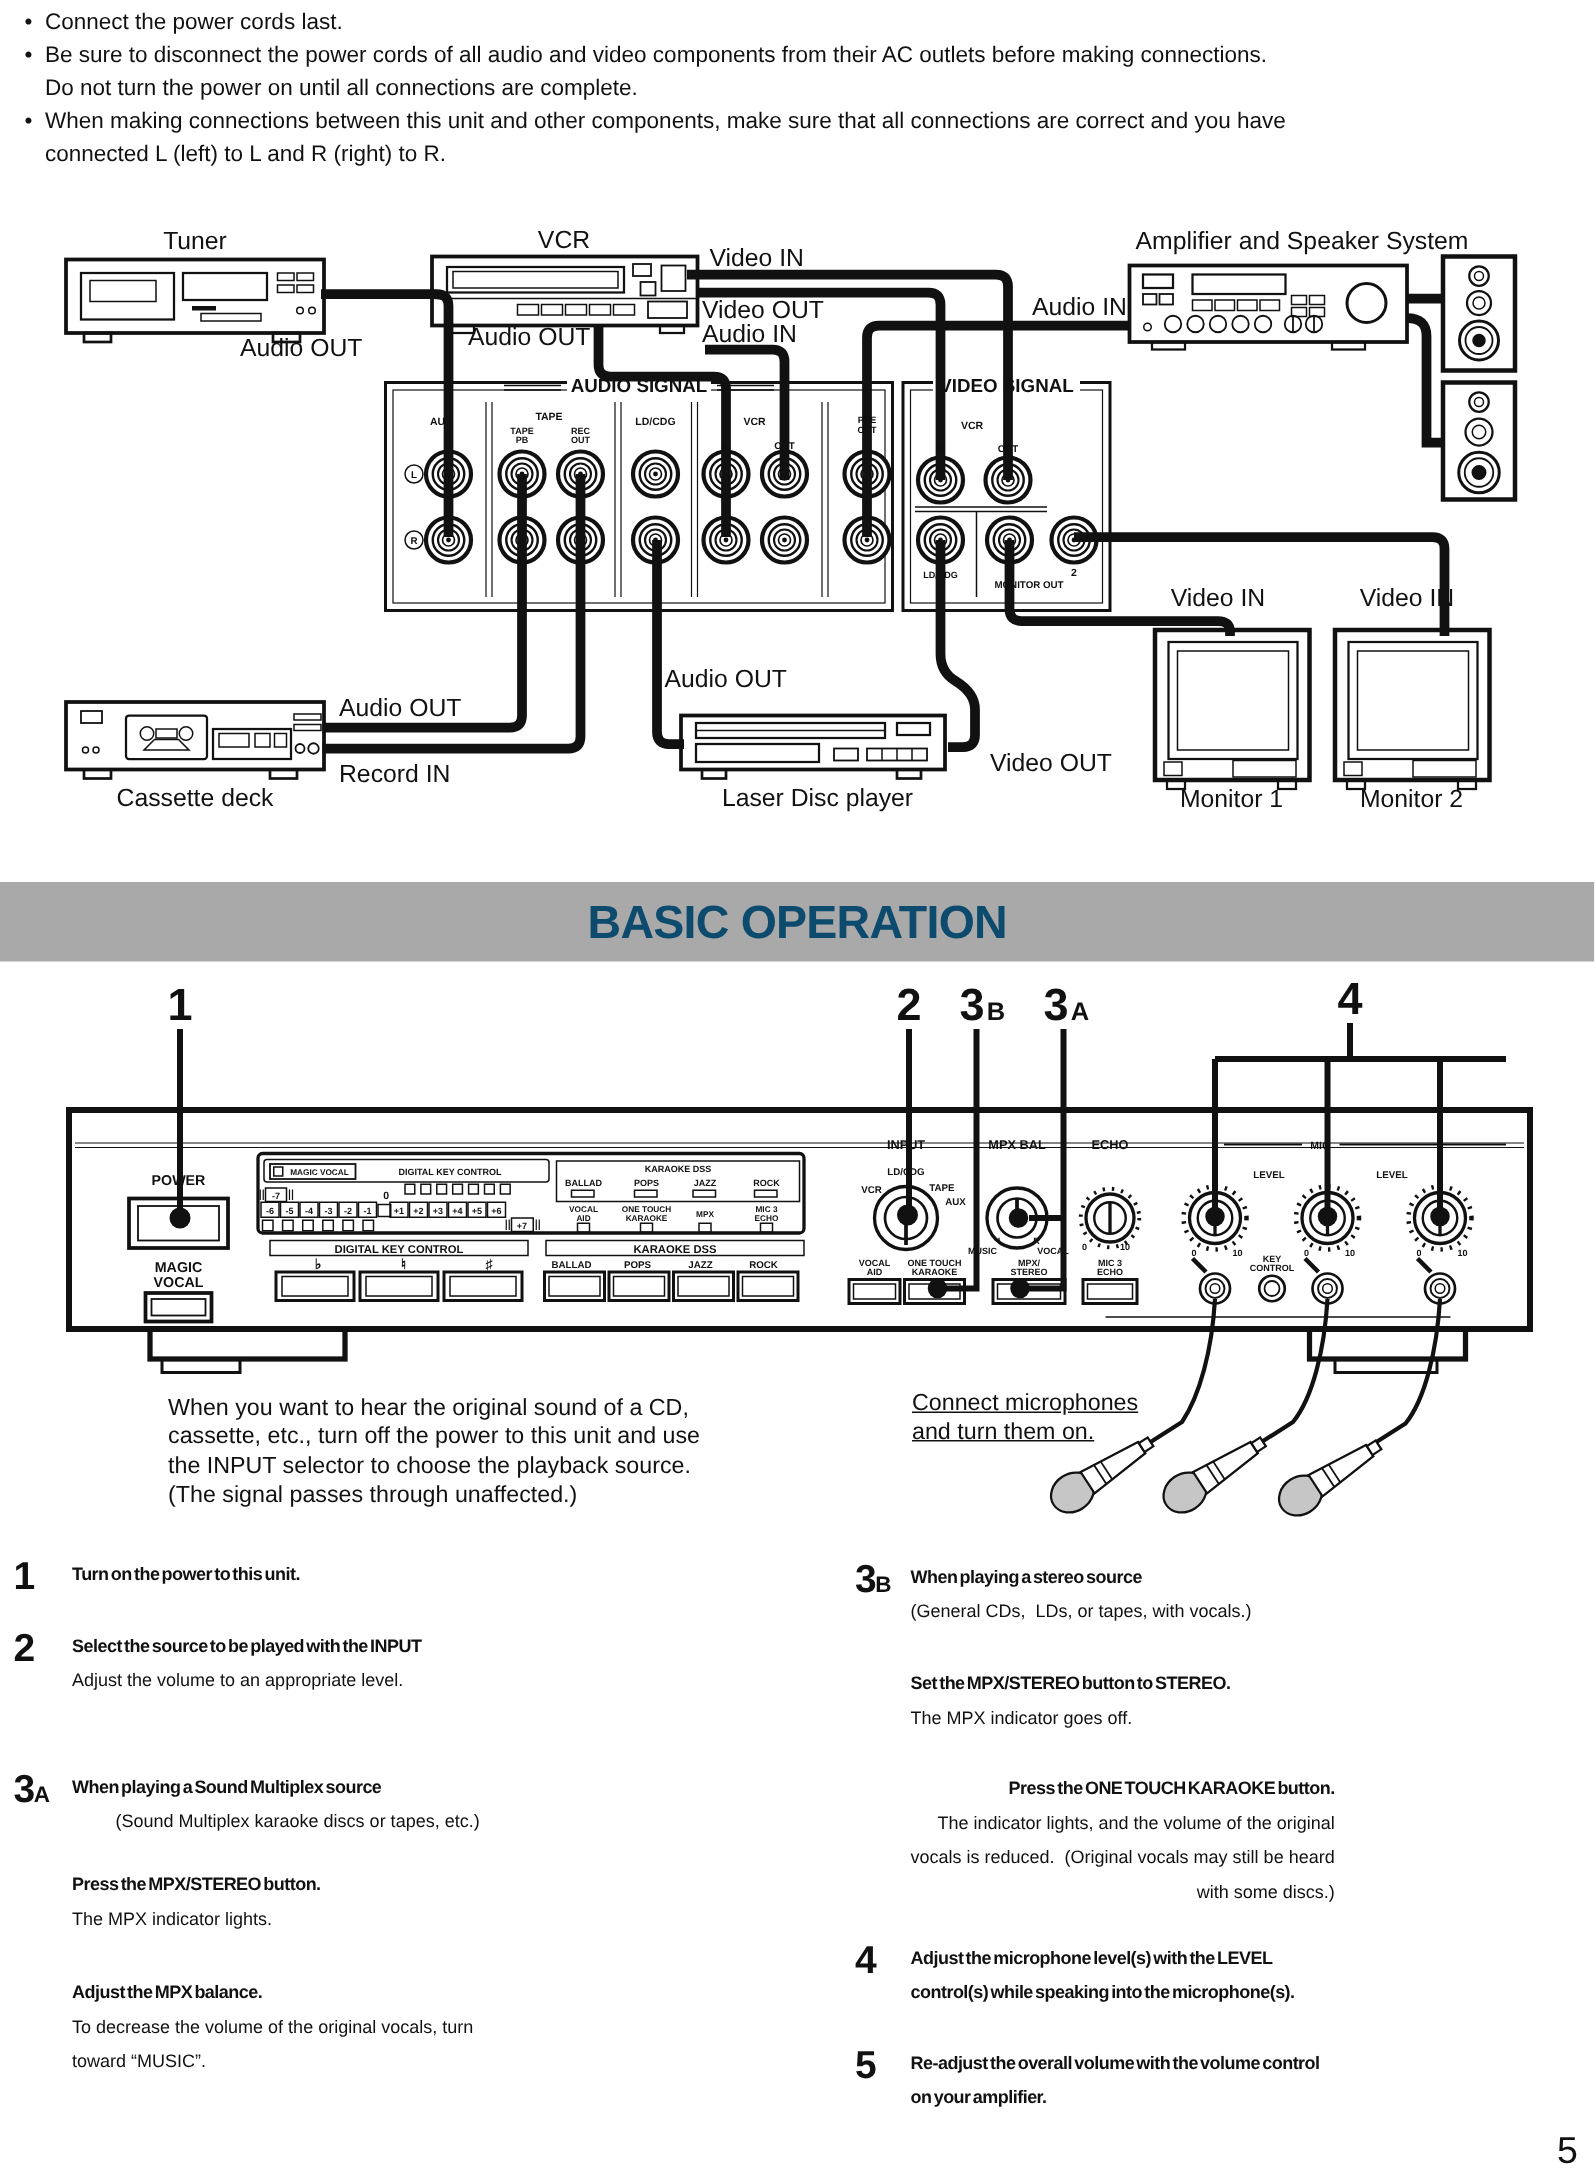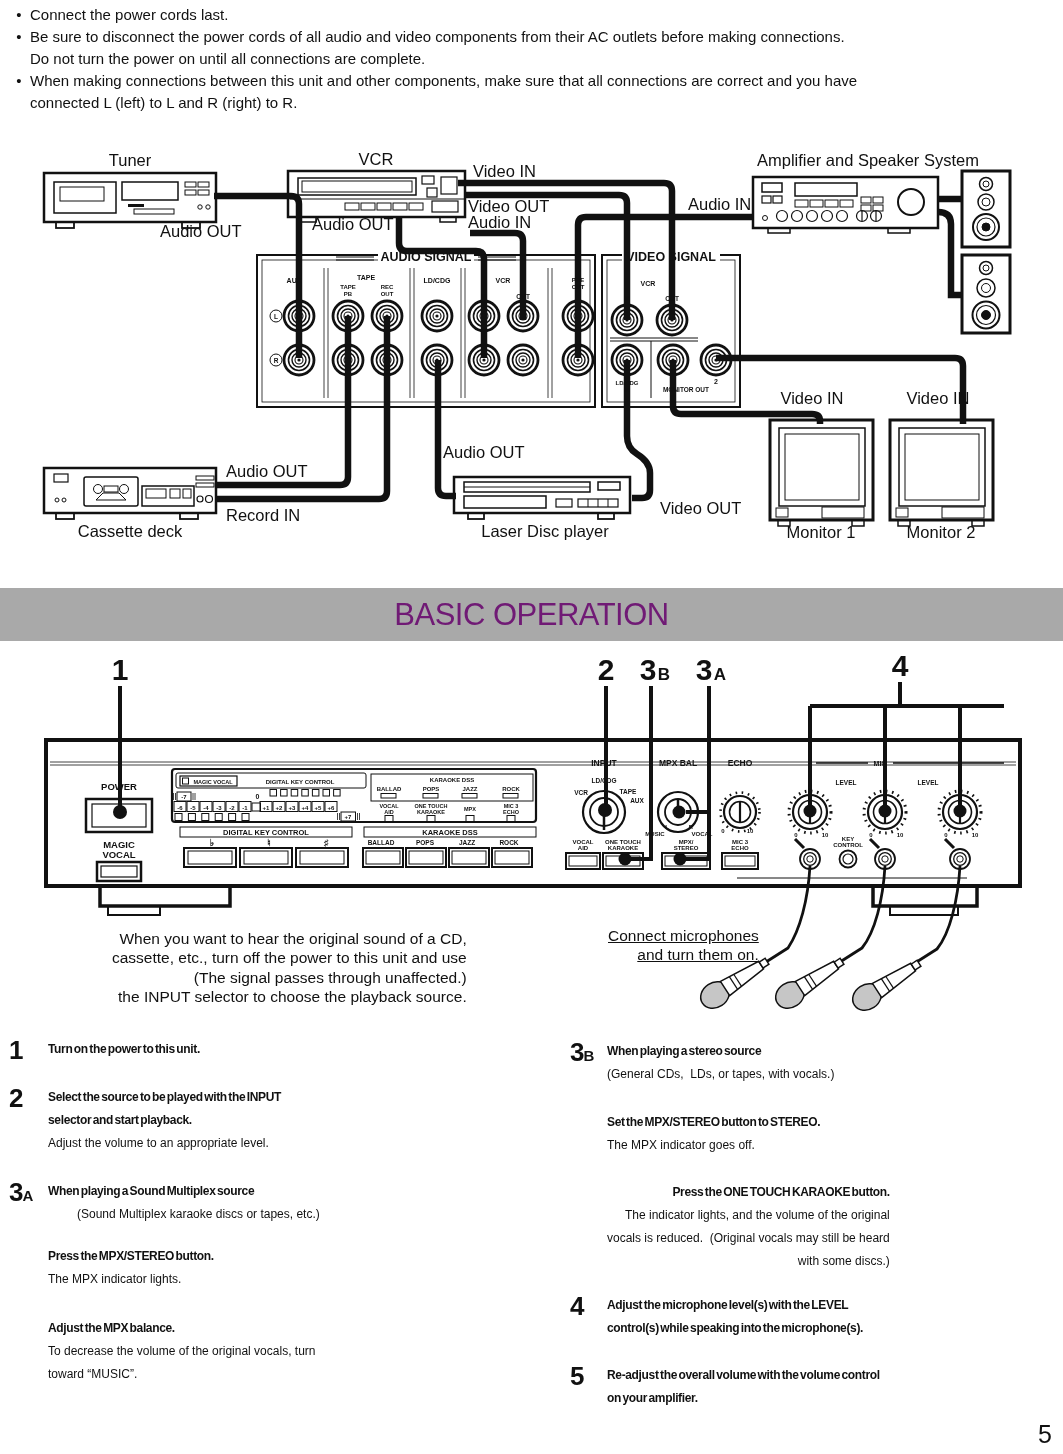--- a/index.html
+++ b/index.html
@@ -6,31 +6,31 @@
   #page{position:relative;width:1063px;height:1454px;background:#fff;overflow:hidden;
         font-family:"Liberation Sans",sans-serif;color:#111;}
   
   #bullets{position:absolute;left:8px;top:4px;width:1050px;}
   .bullet{display:flex;}
   .bullet .marker{width:22px;font-size:15px;line-height:22px;text-align:center;}
   .blines div{font-size:15px;line-height:22px;white-space:pre;}
   
   #banner{position:absolute;left:0;top:588px;width:1063px;height:53px;background:#a9a9a9;
           display:flex;align-items:center;justify-content:center;}
-  #banner span{color:#701a75;font-size:31px;font-weight:normal;letter-spacing:-0.5px;}
+  #banner span{color:#0c4a6e;font-size:31px;font-weight:bold;letter-spacing:-0.5px;}
   
   svg text{font-family:"Liberation Sans",sans-serif;fill:#111;font-weight:bold;}
   svg text.rg{font-weight:normal;}
   .z55{font-size:5.5px;} .z6{font-size:6px;} .z65{font-size:6.5px;} .z7{font-size:7px;}
   .z75{font-size:7.5px;} .z85{font-size:8.5px;} .z9{font-size:9.5px;}
   .z12{font-size:12.5px;} .z16{font-size:16.5px;}
   .z18{font-size:17px;} .z30{font-size:30px;}
   
   .caption{position:absolute;font-size:15.5px;line-height:19.3px;}
-  .caption div{white-space:pre;text-align:right;}
+  .caption div{white-space:pre;}
   
   #steps{position:absolute;left:0;top:0;width:1063px;height:1454px;}
   .step{position:absolute;display:flex;}
   .step .num{font-weight:bold;font-size:26px;line-height:24px;letter-spacing:-1px;flex:none;}
   .step .num .sub{font-size:15px;letter-spacing:0;}
   .step .line{font-size:12px;line-height:23px;white-space:pre;}
   .step .line.bd{font-weight:bold;letter-spacing:-0.35px;word-spacing:-1.5px;}
   .step .line.ind{padding-left:29px;}
   #page-num{position:absolute;left:1038px;top:1420px;font-size:25px;}
 </style>
@@ -612,40 +612,39 @@
         <use href="#mic-sym" transform="translate(790,995) rotate(-33)"></use>
       </g>
     <g>
         <use href="#mic-sym" transform="translate(867,997) rotate(-33)"></use>
       </g>
   </svg>
 
   <div class="caption" id="cap-left" style="left:112px;top:929px;">
     <div>When you want to hear the original sound of a CD,</div>
     <div>cassette, etc., turn off the power to this unit and use</div>
+    <div>the INPUT selector to choose the playback source.</div>
     <div>(The signal passes through unaffected.)</div>
-    <div>the INPUT selector to choose the playback source.</div>
   </div>
   <div class="caption" id="cap-right" style="left:608px;top:926px;text-decoration:underline;">
     <div>Connect microphones</div>
     <div>and turn them on.</div>
   </div>
 
   <div id="steps">
       <div class="step" style="left: 9px; top: 1038px;">
         <div class="num" style="width: 39px;"><span>1</span></div>
         <div class="lines">
           <div class="line bd">Turn on the power to this unit.</div>
         </div>
       </div>
       <div class="step" style="left: 9px; top: 1086px;">
         <div class="num" style="width: 39px;"><span>2</span></div>
         <div class="lines">
           <div class="line bd">Select the source to be played with the INPUT</div>
-          <div class="line bd">selector and start playback.</div>
           <div class="line">Adjust the volume to an appropriate level.</div>
         </div>
       </div>
       <div class="step" style="left: 9px; top: 1180px; justify-content: space-between;">
         <div class="num" style="width: 39px;"><span>3</span><span class="sub">A</span></div>
         <div class="lines">
           <div class="line bd">When playing a Sound Multiplex source</div>
           <div class="line ind">(Sound Multiplex karaoke discs or tapes, etc.)</div>
         </div>
       </div>

